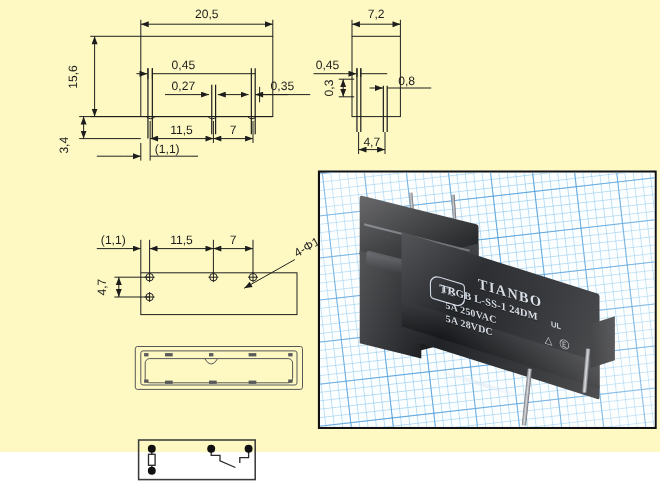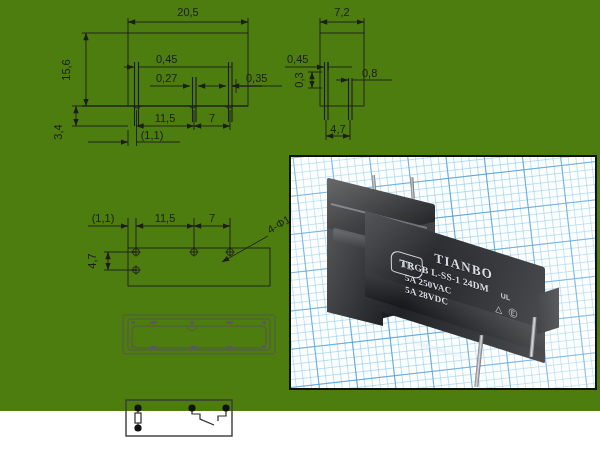--- a/index.html
+++ b/index.html
@@ -1,21 +1,21 @@
 <!DOCTYPE html>
 <html><head>
 <meta charset="utf-8">
 <style>
   html,body{margin:0;padding:0;background:#ffffff;}
   body{
     width:600px;height:451px;overflow:hidden;position:relative;
     font-family:"Liberation Sans", sans-serif;
     color:#1a1a1a;
   }
-  #sheet{position:absolute;left:0;top:0;width:600px;height:411px;background:#4d7c0f;}
+  #sheet{position:absolute;left:0;top:0;width:600px;height:411px;background:#fef9c3;}
   svg.draw{position:absolute;left:0;top:0;width:600px;height:451px;overflow:visible;}
   .dimtext{font-family:"Liberation Sans", sans-serif;font-size:11px;fill:#1d1d1d;}
 
   
   #photo{
     position:absolute;left:289px;top:155px;width:304px;height:231px;
     border:2px solid #111;
     background:#f4fbff;
     overflow:hidden;
   }

